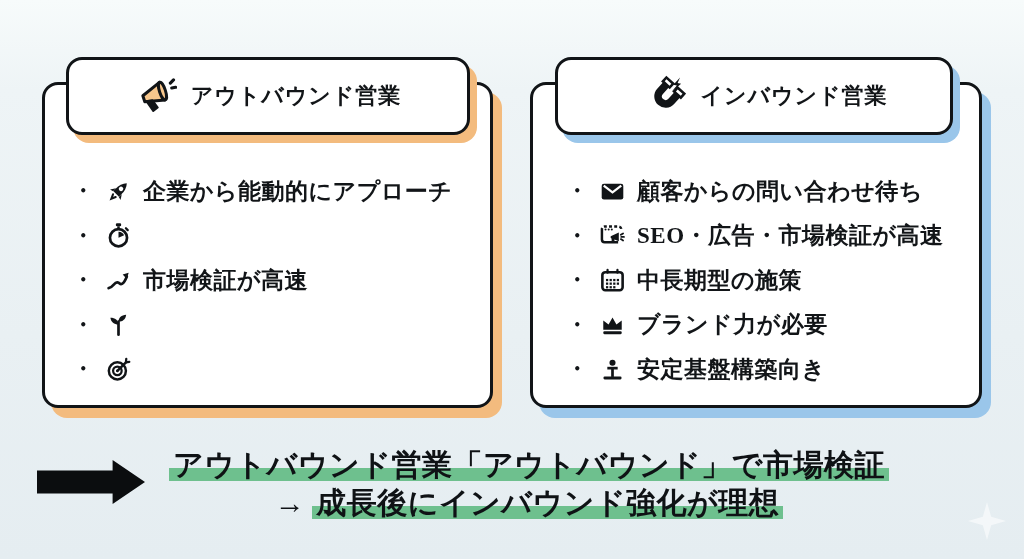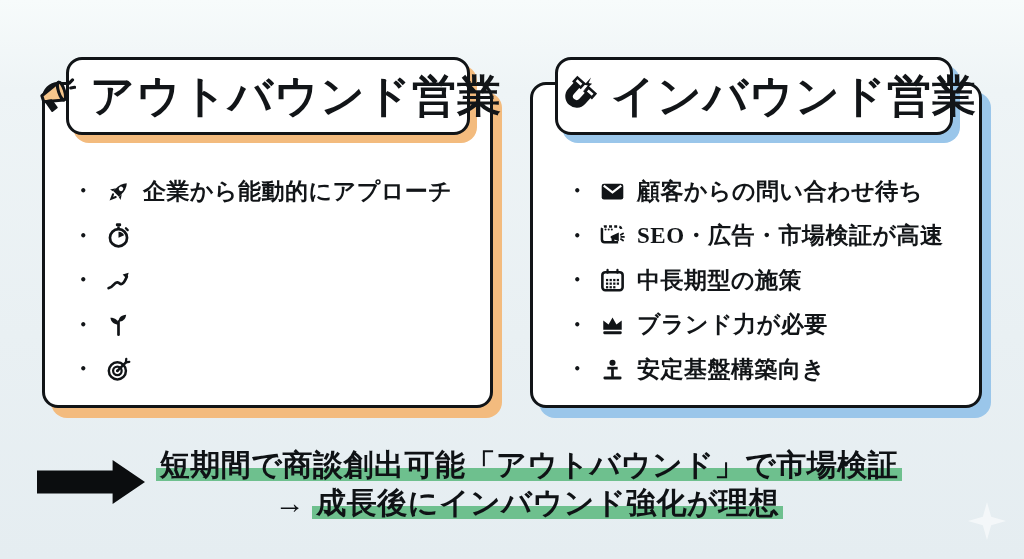--- a/index.html
+++ b/index.html
@@ -19,21 +19,21 @@
     position:absolute; top:82px; height:326px;
     background:#ffffff; border:3px solid #111417; border-radius:16px;
   }
   .card-left  { left:42px;  width:451px; box-shadow:9px 10px 0 #f3bb7e; }
   .card-right { left:530px; width:452px; box-shadow:9px 10px 0 #9ac6ea; }
 
   .card-title {
     position:absolute; top:-28px; height:78px;
     background:#ffffff; border:3px solid #111417; border-radius:16px;
     display:flex; align-items:center; justify-content:center; gap:14px;
-    font-size:44px; font-weight:800; letter-spacing:1px; white-space:nowrap;
+    font-size:22px; font-weight:800; letter-spacing:1px; white-space:nowrap;
   }
   .card-left  .card-title { left:21px; width:404px; box-shadow:7px 8px 0 #f3bb7e; }
   .card-right .card-title { left:22px; width:398px; box-shadow:7px 8px 0 #9ac6ea;padding-left:24px; }
   .title-icon { width:42px; height:42px; flex:0 0 auto; }
   .title-icon svg { width:100%; height:100%; display:block; }
 
   .features { list-style:none; position:absolute; left:0; right:0; top:84px; }
   .card-left  .features { padding-left:27px; }
   .card-right .features { padding-left:33px; }
   .feature { display:flex; align-items:center; height:44.5px; gap:11px; white-space:nowrap; }
@@ -115,20 +115,21 @@
         </span>
       </li>
       <li class="feature">
         <span class="bullet">・</span>
         <span class="f-icon">
           <svg viewBox="0 0 24 24">
             <path d="M3.2 18.8 C7 18.4 8.2 13.2 11 13.6 C13.6 14 13 16.2 15.4 14.8 C17.4 13.6 18.4 11 19.4 8.4" fill="none" stroke="#111417" stroke-width="2.4" stroke-linecap="round"></path>
             <polygon points="21,5.2 15.7,6.7 19.5,10.6" fill="#111417"></polygon>
           </svg>
         </span>
+        <span class="f-text">市場検証が高速</span>
       </li>
       <li class="feature">
         <span class="bullet">・</span>
         <span class="f-icon">
           <svg viewBox="0 0 24 24">
             <path d="M12 21 C12 16 12 13 12 9.5" fill="none" stroke="#111417" stroke-width="2.4" stroke-linecap="round"></path>
             <path d="M12 12 C8 12 5.4 10 4.8 6 C9 6 11.8 8.2 12 12 Z" fill="#111417"></path>
             <path d="M12 9.5 C12 6.2 14.6 3.6 18.8 3.4 C18.4 7.4 15.8 9.5 12 9.5 Z" fill="#111417"></path>
           </svg>
         </span>
@@ -234,21 +235,21 @@
         </span>
         <span class="f-text">安定基盤構築向き</span>
       </li>
     </ul>
   </section>
 
   <div class="big-arrow"></div>
 
   <div class="conclusion-text">
     <div>
-      <span class="hl">短期間で商談創出可能「アウトバウンド」で市場検証</span>
+      <span class="hl">アウトバウンド営業「アウトバウンド」で市場検証</span>
     </div>
     <div>
       <span class="line2-prefix">→</span><span class="hl">成長後にインバウンド強化が理想</span>
     </div>
   </div>
 
   <div class="sparkle"></div>
 </div>
 
 </body></html>

